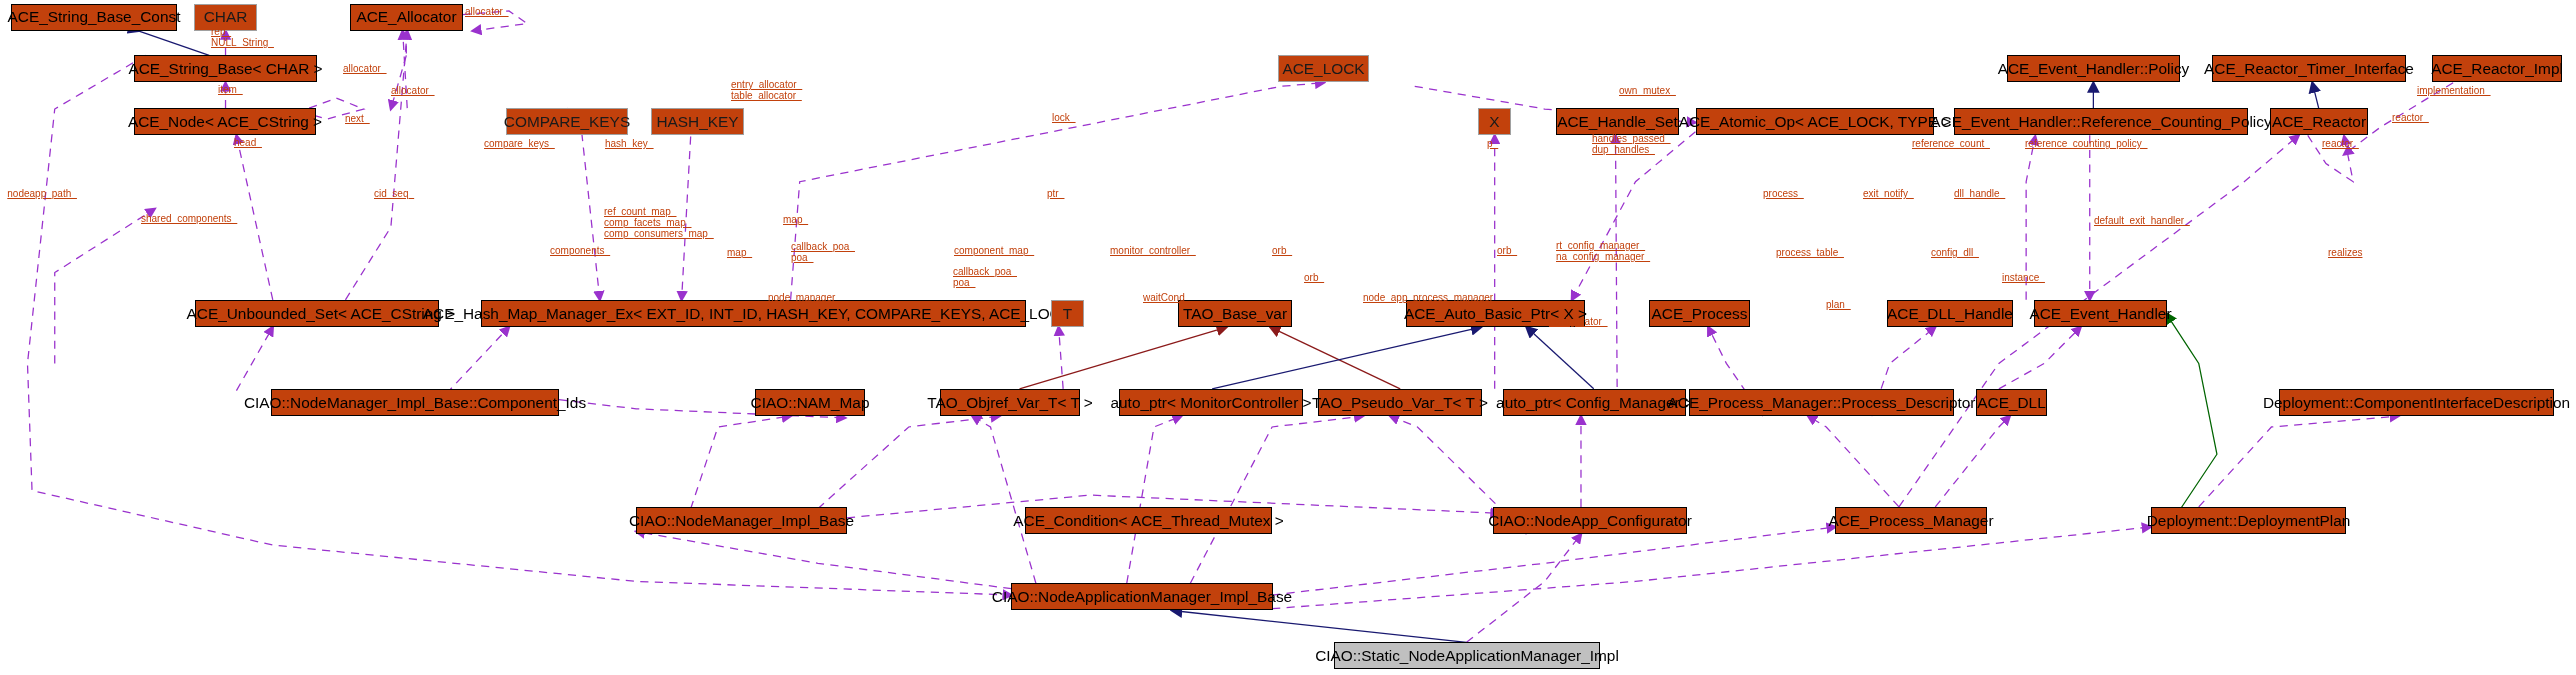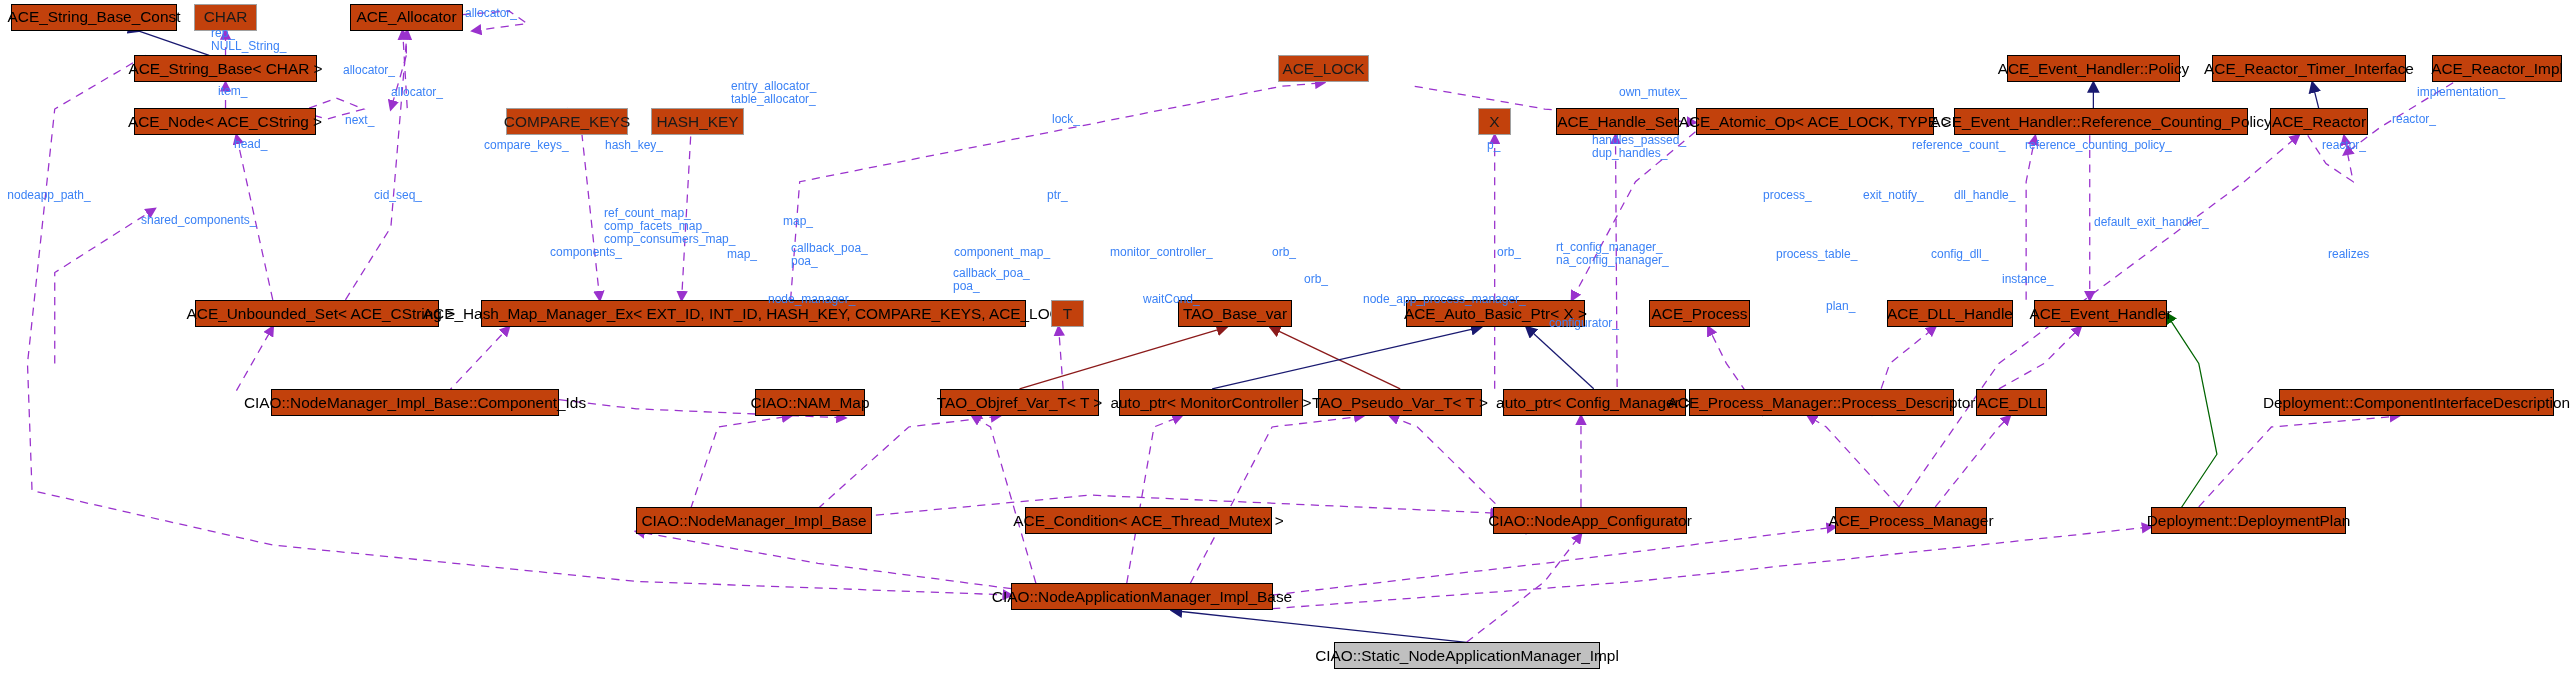--- a/index.html
+++ b/index.html
@@ -40,25 +40,26 @@
   .node.tmpl {
     border: 0.9px solid #a0a0a0;
     color: #1a1a1a;
   }
   .node.current {
     background: #c0c0c0;
     border: 0.9px solid #000000;
   }
   .edge-label {
     position: absolute;
-    font-size: 12px;
+    font-size: 10px;
     line-height: 1.08;
-    color: #3b82f6;
+    color: #c2410c;
     white-space: pre;
     background: transparent;
+    text-decoration: underline;
   }
 </style>
 </head>
 <body>
 
 <div id="diagram">
 
   <svg id="edge-layer" viewBox="0 0 2835 743" width="2576" height="675" xmlns="http://www.w3.org/2000/svg">
     <defs>
       <marker id="m-purple" markerWidth="9" markerHeight="9" refX="7" refY="4.5" orient="auto">
@@ -210,42 +211,42 @@
       </div>
       <div class="node" style="left: 2034px; top: 300px; width: 133px;">
         <span>ACE_Event_Handler</span>
       </div>
       <div class="node" style="left: 271px; top: 389px; width: 288px;">
         <span>CIAO::NodeManager_Impl_Base::Component_Ids</span>
       </div>
       <div class="node" style="left: 755px; top: 389px; width: 110px;">
         <span>CIAO::NAM_Map</span>
       </div>
-      <div class="node" style="left: 940px; top: 389px; width: 159px;">
+      <div class="node" style="left: 940px; top: 389px; width: 140px;">
         <span>TAO_Objref_Var_T&lt; T &gt;</span>
       </div>
       <div class="node" style="left: 1119px; top: 389px; width: 184px;">
         <span>auto_ptr&lt; MonitorController &gt;</span>
       </div>
       <div class="node" style="left: 1318px; top: 389px; width: 164px;">
         <span>TAO_Pseudo_Var_T&lt; T &gt;</span>
       </div>
       <div class="node" style="left: 1503px; top: 389px; width: 183px;">
         <span>auto_ptr&lt; Config_Manager &gt;</span>
       </div>
       <div class="node" style="left: 1689px; top: 389px; width: 265px;">
         <span>ACE_Process_Manager::Process_Descriptor</span>
       </div>
       <div class="node" style="left: 1976px; top: 389px; width: 71px;">
         <span>ACE_DLL</span>
       </div>
       <div class="node" style="left: 2279px; top: 389px; width: 275px;">
         <span>Deployment::ComponentInterfaceDescription</span>
       </div>
-      <div class="node" style="left: 636px; top: 507px; width: 236px;">
+      <div class="node" style="left: 636px; top: 507px; width: 211px;">
         <span>CIAO::NodeManager_Impl_Base</span>
       </div>
       <div class="node" style="left: 1025px; top: 507px; width: 247px;">
         <span>ACE_Condition&lt; ACE_Thread_Mutex &gt;</span>
       </div>
       <div class="node" style="left: 1493px; top: 507px; width: 194px;">
         <span>CIAO::NodeApp_Configurator</span>
       </div>
       <div class="node" style="left: 1835px; top: 507px; width: 152px;">
         <span>ACE_Process_Manager</span>

